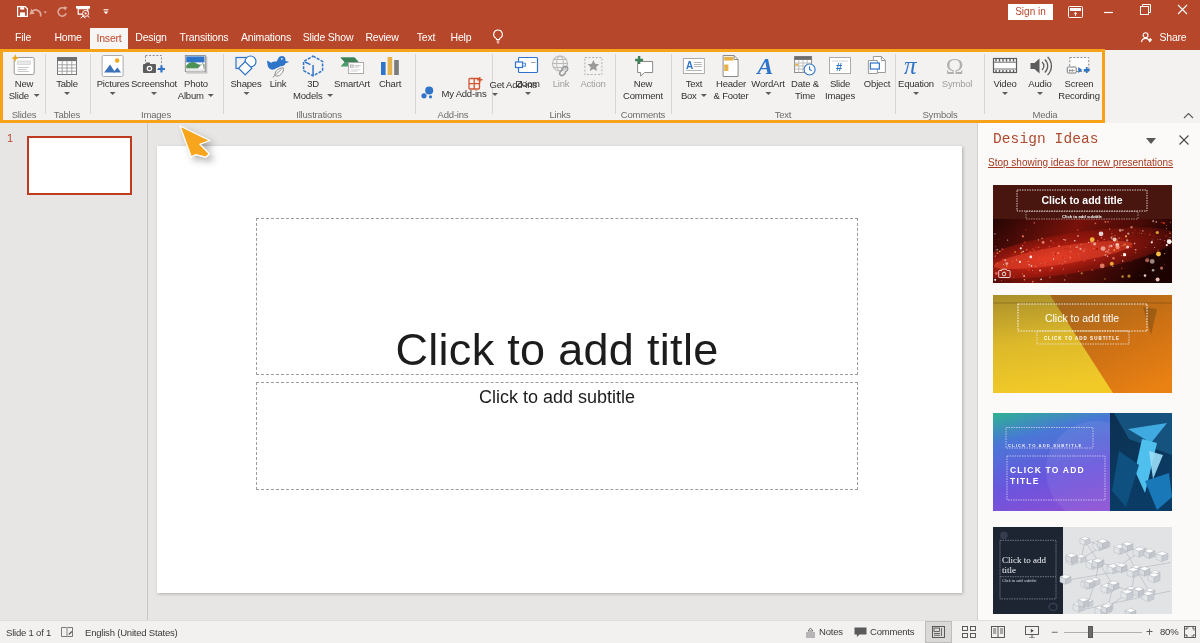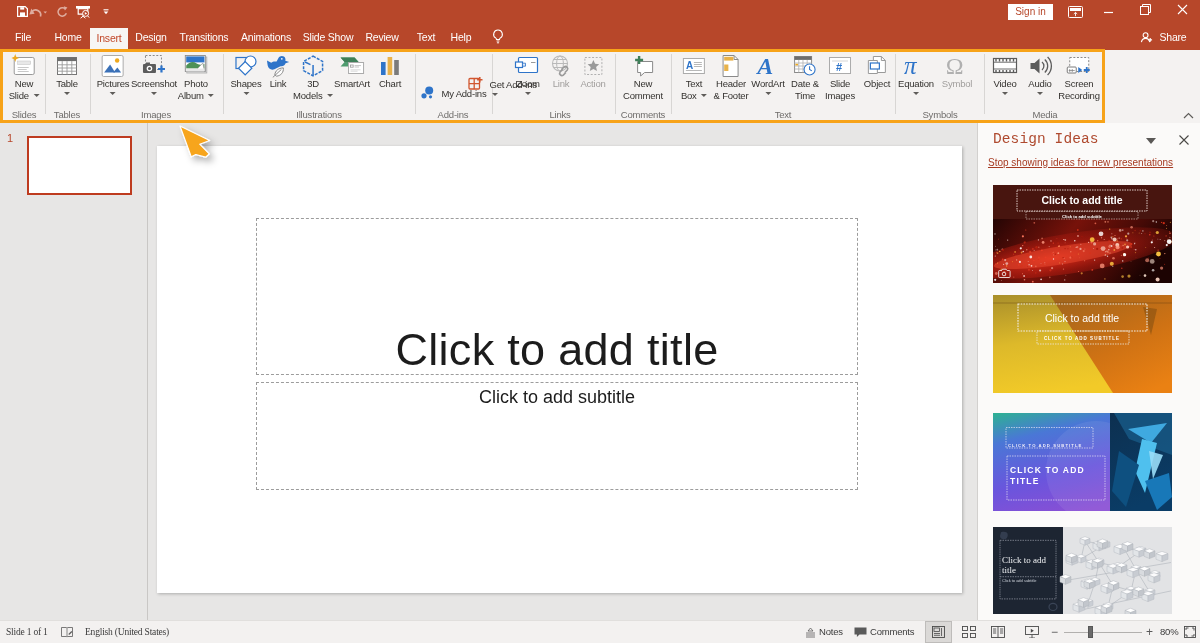--- a/index.html
+++ b/index.html
@@ -47,21 +47,21 @@
   #ph-sub span { position:absolute; left:0; width:100%; text-align:center; top:4px; font-size:18px; color:#1c1c1c; }
 
   
   #panel { position:absolute; left:977px; top:0; width:223px; height:497px; background:#FBFAF9; border-left:1px solid #D2D0CE; }
   #panel h2 { position:absolute; left:15px; top:8px; font-size:14.5px; font-weight:normal; color:#AF4A2F; letter-spacing:0.1px;font-family:Liberation Mono, monospace; }
   #panel .stoplink { position:absolute; left:10px; top:34px; font-size:10px; color:#A63A22; text-decoration:underline; white-space:nowrap; }
   .dthumb { position:absolute; left:15px; width:179px; height:98px; overflow:hidden; }
 
   
   #status { position:absolute; left:0; top:620px; width:1200px; height:23px; background:#F3F1F0; border-top:1px solid #E1DFDD; font-size:9.5px; letter-spacing:-0.2px; color:#3b3b3b; }
-  #status .lft { position:absolute; top:5px;font-family:Liberation Serif, serif; }
+  #status .lft { position:absolute; top:5px; }
   #status .rgt { position:absolute; top:5px; }
 
   
   #cursor { position:absolute; left:177px; top:124px; z-index:60; }
 </style>
 </head>
 <body>
 <div id="app">
 
   <div id="titlebar">

